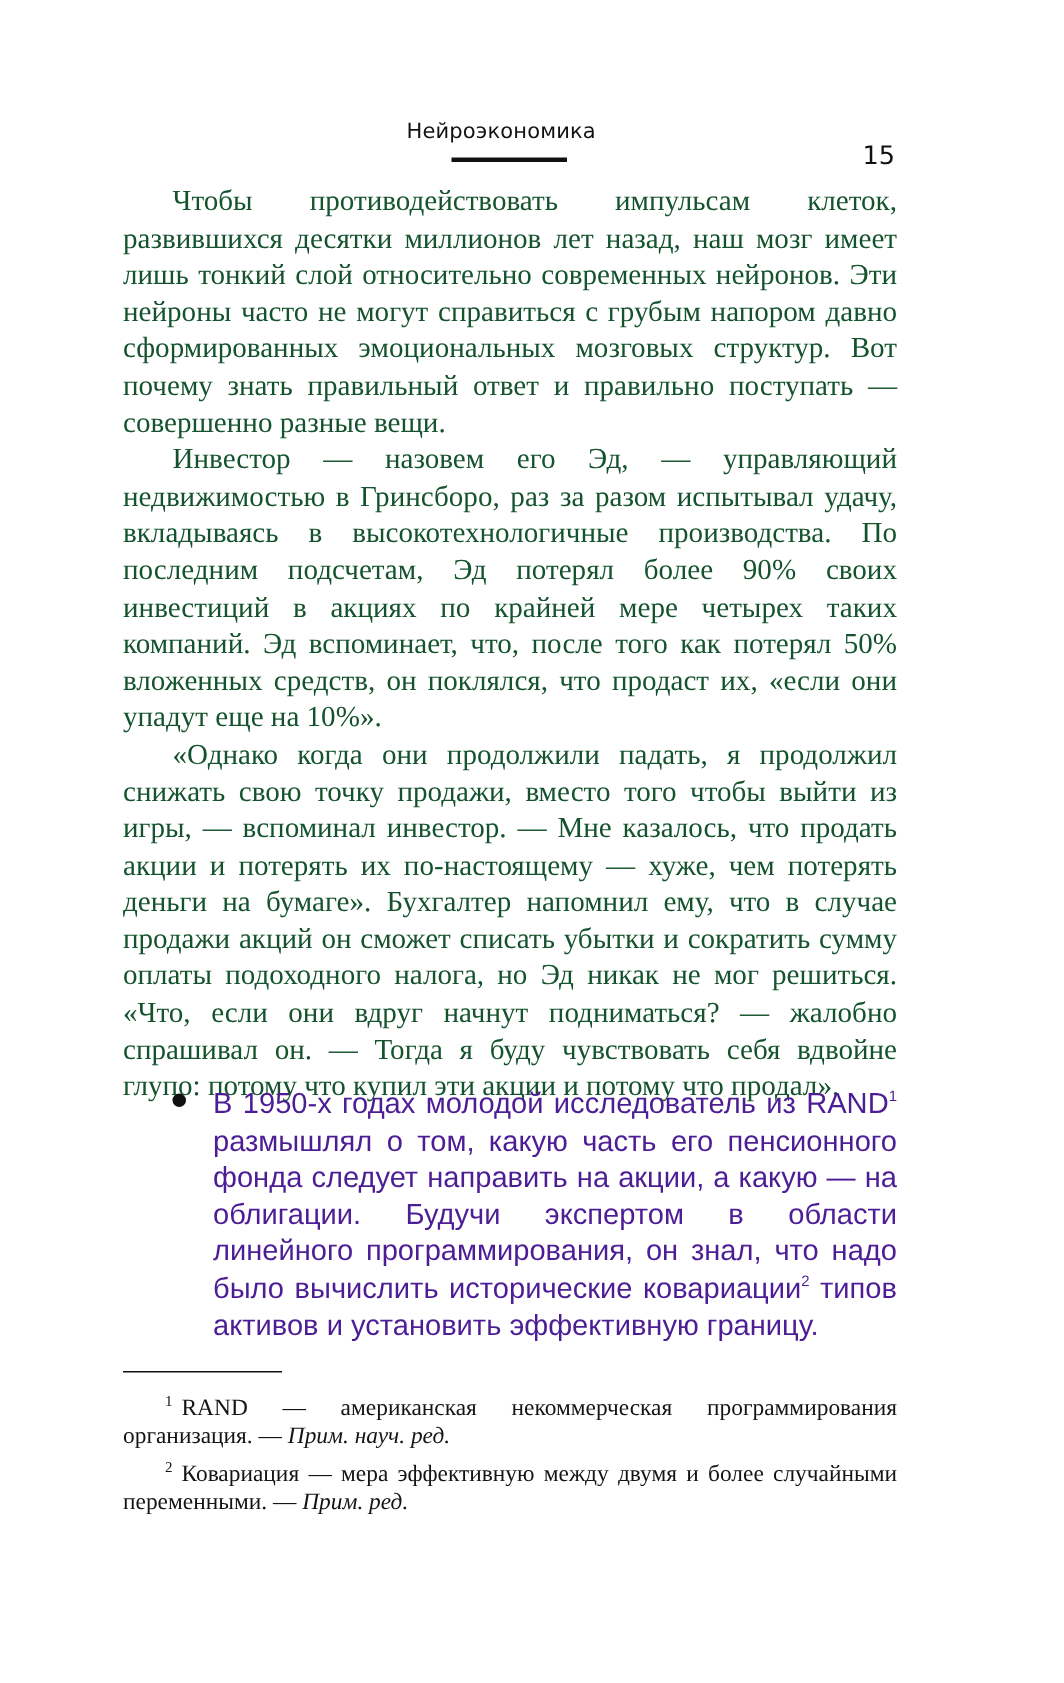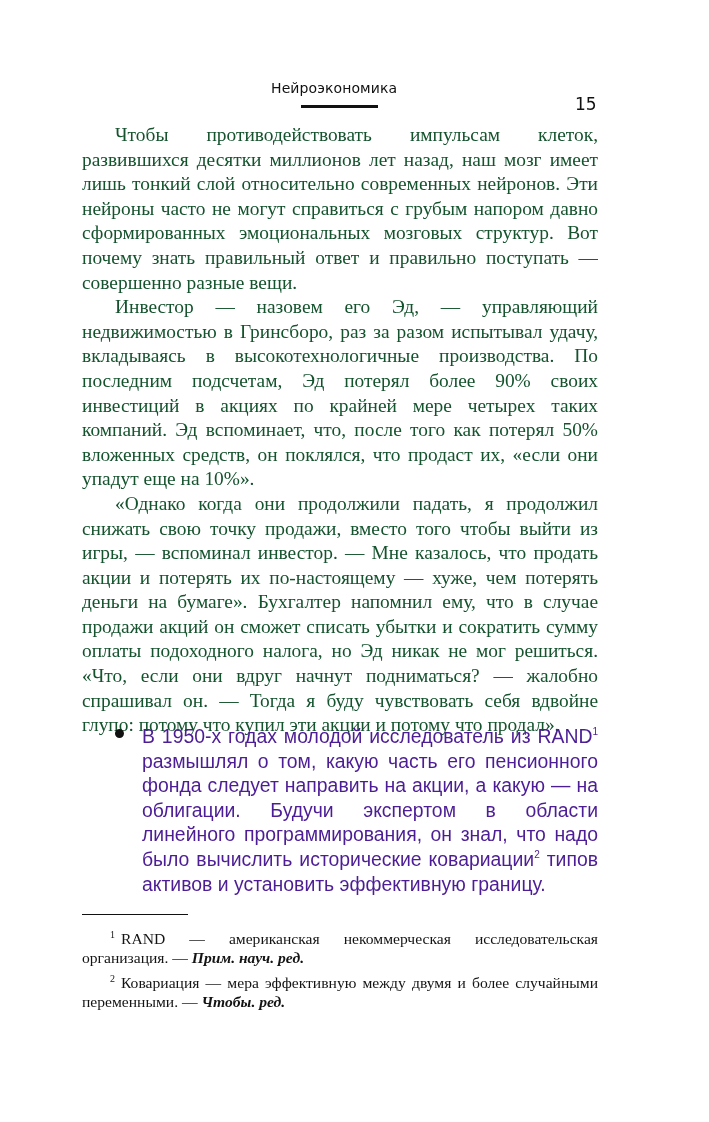--- a/index.html
+++ b/index.html
@@ -42,21 +42,21 @@
 
   .fn-rule { position: absolute; left: 82px; top: 914px; width: 106px; height: 1px; background: #111; }
 
   .footnotes {
     position: absolute; left: 82px; top: 929px; width: 516px;
     font-family: "Liberation Serif", serif; font-size: 15.6px; line-height: 19px;
     color: #141414; text-align: justify;
   }
   .footnotes p { margin: 0 0 6px 0; text-indent: 28px; }
   .footnotes sup { font-size: 10px; vertical-align: 6px; line-height: 0; margin-right: 6px; }
-  .footnotes em { font-style: italic; font-weight: bold; }
+  .footnotes em { font-style: italic; }
 </style>
 </head>
 <body>
 
 <div class="page">
 
   <div class="running-head">
     <span class="rh-title">Нейроэкономика</span>
     <div class="rh-rule"></div>
     <span class="rh-page">15</span>
@@ -71,17 +71,17 @@
   <div class="bullet-block">
     <div class="bullet-item">
       <span class="bullet-dot"></span>
       <span>В 1950-х годах молодой исследователь из RAND</span><sup class="fnref">1</sup><span> размышлял о том, какую часть его пенсионного фонда следует направить на акции, а какую — на облигации. Будучи экспертом в области линейного программирования, он знал, что надо было вычислить исторические ковариации</span><sup class="fnref">2</sup><span> типов активов и установить эффективную границу.</span>
     </div>
   </div>
 
   <div class="fn-rule"></div>
 
   <div class="footnotes">
-    <p><sup>1</sup><span>RAND — американская некоммерческая исследовательская организация. — </span><em>Прим. науч. ред.</em></p>
-    <p><sup>2</sup><span>Ковариация — мера эффективную между двумя и более случайными переменными. — </span><em>Чтобы. ред.</em></p>
+    <p><sup>1</sup><span>RAND — американская некоммерческая программирования организация. — </span><em>Прим. науч. ред.</em></p>
+    <p><sup>2</sup><span>Ковариация — мера эффективную между двумя и более случайными переменными. — </span><em>Прим. ред.</em></p>
   </div>
 
 </div>
 
 </body></html>

